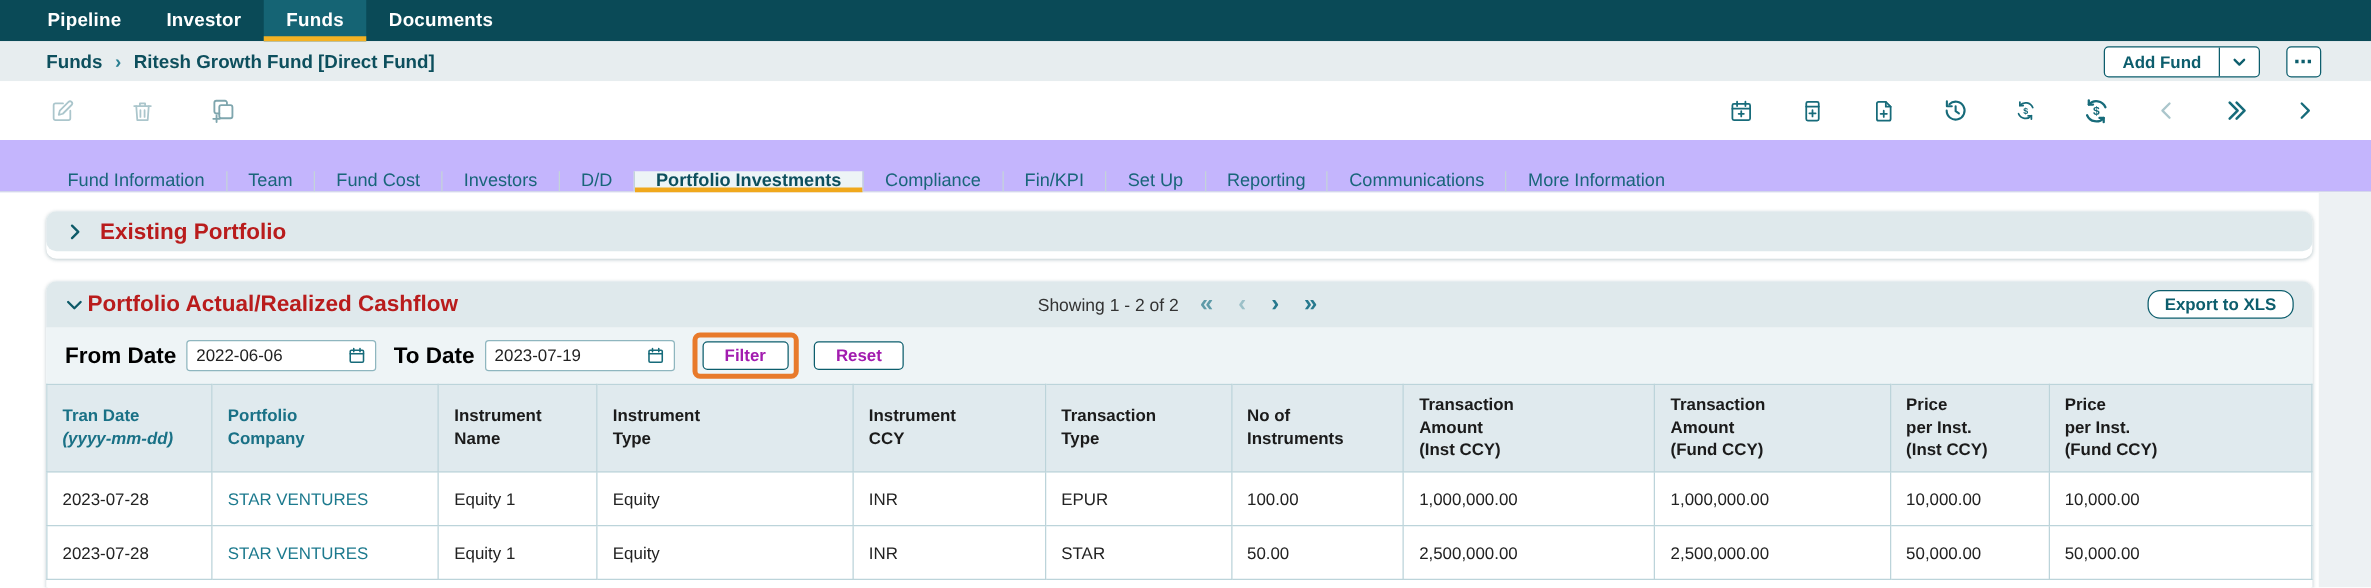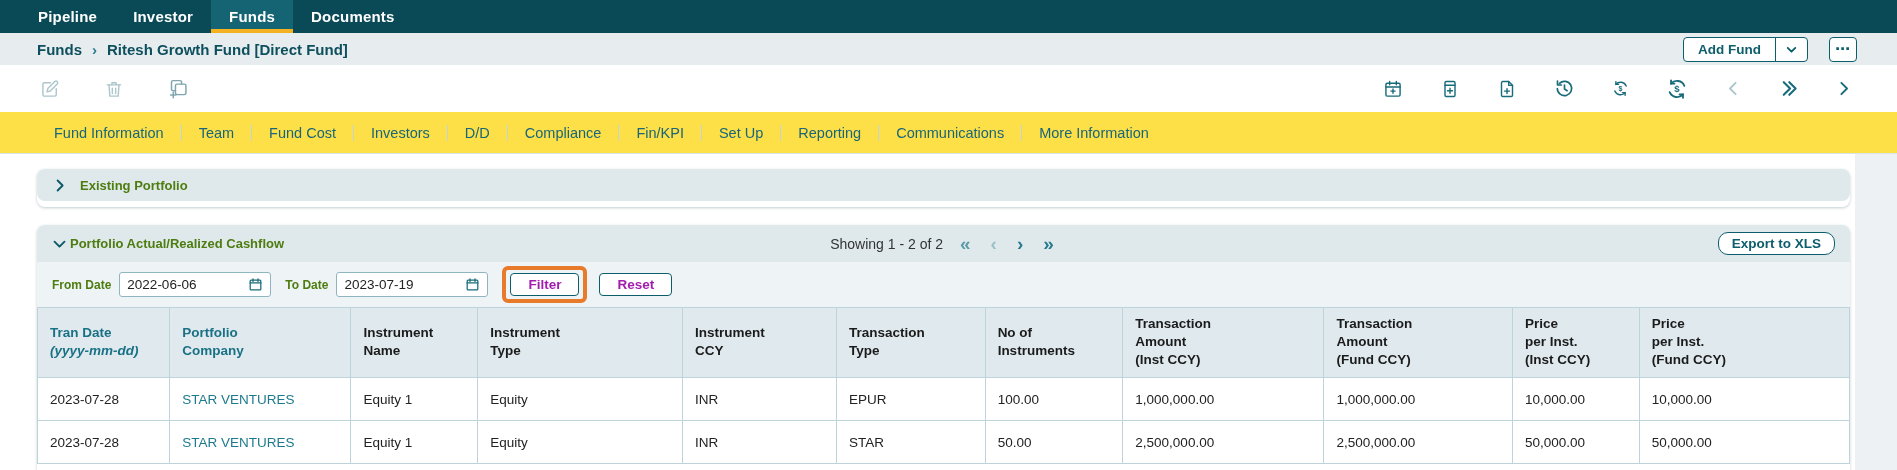--- a/index.html
+++ b/index.html
@@ -28,52 +28,52 @@
   
   .toolbar{height:47px;background:#fff;display:flex;align-items:center;padding:0 45px 0 40px;}
   .tb-left{display:flex;align-items:center;gap:44px;}
   .tb-right{margin-left:auto;display:flex;align-items:center;gap:37px;}
   .tb-icon{display:flex;align-items:center;justify-content:center;cursor:pointer;}
   .ic-muted{color:#abc6cc;}
   .ic-mid{color:#7fa6ae;}
   .ic-teal{color:#176b7a;}
 
   
-  .tabbar{height:42px;background:#fde047;border-bottom:1px solid #d9e2e5;display:flex;align-items:center;padding-left:37px;}
+  .tabbar{height:42px;background:#c4b5fd;border-bottom:1px solid #d9e2e5;display:flex;align-items:flex-end;padding-left:37px;}
   .tab{position:relative;display:flex;align-items:center;padding:0 17px;font-size:14.5px;color:#19657a;cursor:pointer;white-space:nowrap;}
   .tab + .tab{border-left:1px solid #c3d4d9;}
   .tab.active{font-weight:700;color:#0d4f5d;background:#edf4f6;}
   .tab.active::after{content:"";position:absolute;left:0;right:0;bottom:-1px;height:4px;background:#f0a81c;}
   .tab-endline{border-left:1px solid #c3d4d9;}
 
   
   .content{position:relative;height:316px;background:#ffffff;}
   .right-strip{position:absolute;top:0;right:0;bottom:0;width:42px;background:#edf1f3;}
   .cards{position:relative;z-index:1;padding:15px 47px 0 37px;}
 
   .card{background:#fff;border-radius:8px;box-shadow:0 1px 3px rgba(10,60,70,.25);}
   .card1{padding-bottom:6px;margin-bottom:18px;}
   .sec-bar{height:32px;background:#dfe9ec;border-radius:8px;display:flex;align-items:center;padding:0 15px;gap:13px;cursor:pointer;}
-  .sec-title{font-size:13px;font-weight:700;color:#4d7c0f;}
+  .sec-title{font-size:18px;font-weight:700;color:#b91c1c;}
 
   .card2{border-radius:8px 8px 0 0;min-height:283px;}
   .sec-bar2{position:relative;height:37px;background:#dfe9ec;border-radius:8px 8px 0 0;display:flex;align-items:center;padding:0 15px;gap:3px;}
   .pager{position:absolute;left:50%;transform:translateX(-50%);display:flex;align-items:center;gap:14px;}
   .showing{font-size:14px;color:#333;cursor:default;}
   .pg{font-size:19px;font-weight:700;line-height:1;cursor:pointer;padding:0 3px;}
   .pg-first{color:#5d9aa8;}
   .pg-prev{color:#9cc0c8;}
   .pg-next{color:#27798e;}
   .pg-last{color:#27798e;}
   .export-btn{margin-left:auto;background:#fff;border:1.5px solid #0d5e6d;border-radius:10px;color:#0d5e6d;
     font-size:13.5px;font-weight:700;padding:3px 13px;cursor:pointer;}
 
   
   .filterrow{height:45px;background:#eef4f6;display:flex;align-items:center;padding:0 15px;}
-  .f-label{font-size:12px;font-weight:700;color:#4d7c0f;margin-right:8px;white-space:nowrap;}
+  .f-label{font-size:18px;font-weight:700;color:#000000;margin-right:8px;white-space:nowrap;}
   .date-input{width:152px;height:25px;background:#fff;border:1px solid #8fb6bf;border-radius:3px;
     display:flex;align-items:center;padding:0 7px;margin-right:14px;cursor:text;}
   .date-value{font-size:13.5px;color:#222;flex:1;}
   .cal-ic{color:#176b7a;display:flex;}
   .hl-orange{border:4px solid #e87a2b;border-radius:6px;padding:3px 4px;margin-right:12px;}
   .btn-teal{background:#fff;border:1.5px solid #0d5e6d;border-radius:4px;color:#a21caf;
     font-size:13.5px;font-weight:700;padding:3px 17px;cursor:pointer;}
 
   
   .tbl-wrap{background:#fff;}
@@ -205,20 +205,21 @@
     </span>
   </div>
 </div>
 
 <div class="tabbar" id="tabbar">
     <div class="tab">Fund Information</div>
     <div class="tab">Team</div>
     <div class="tab">Fund Cost</div>
     <div class="tab">Investors</div>
     <div class="tab">D/D</div>
+    <div class="tab active">Portfolio Investments</div>
     <div class="tab">Compliance</div>
     <div class="tab">Fin/KPI</div>
     <div class="tab">Set Up</div>
     <div class="tab">Reporting</div>
     <div class="tab">Communications</div>
     <div class="tab">More Information</div>
     <div class="tab-endline"></div>
   </div>
 
 <div class="content">

